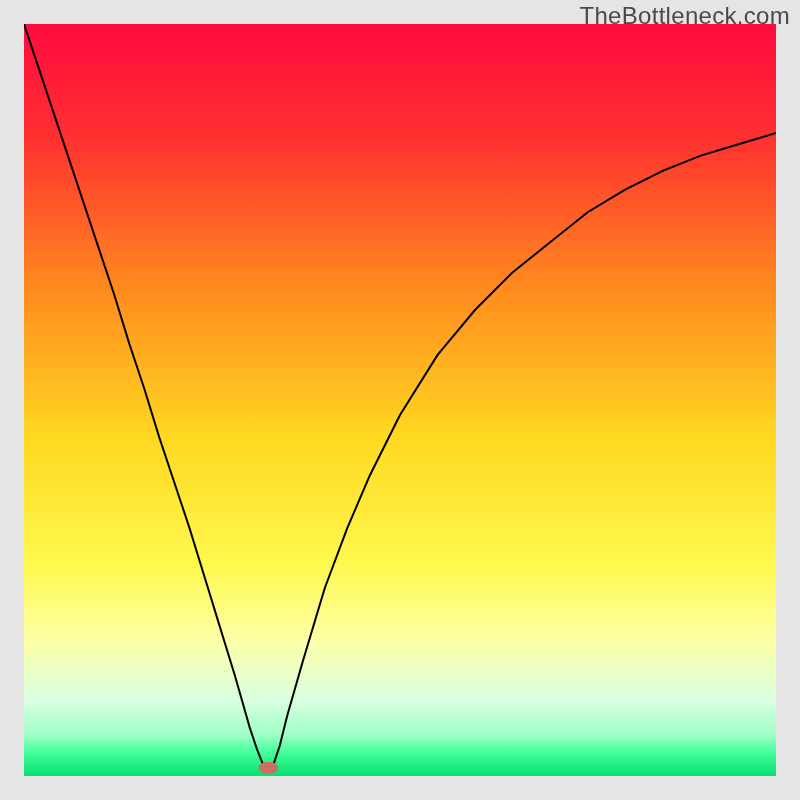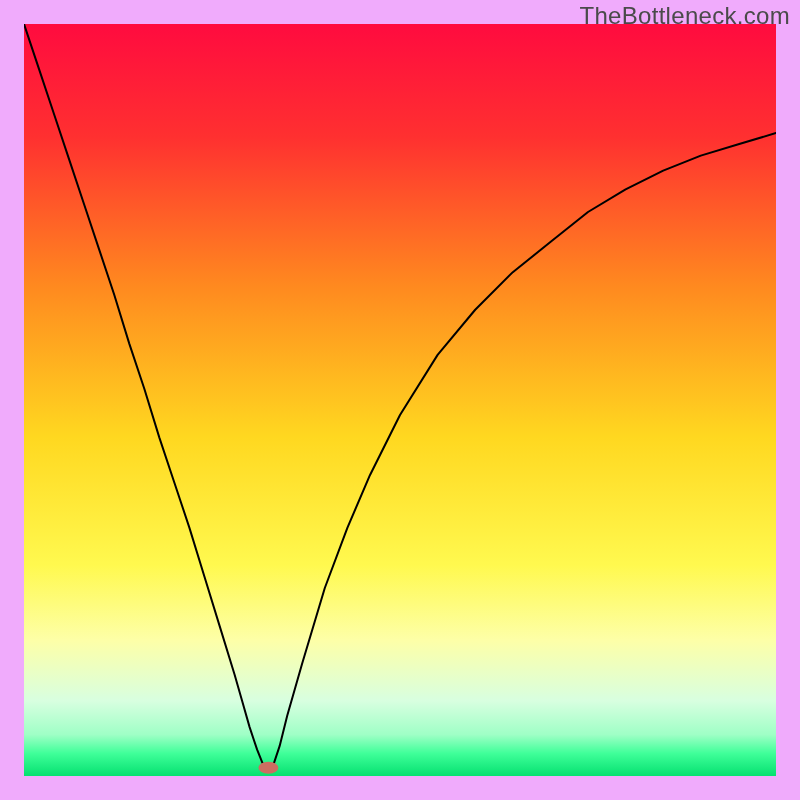--- a/index.html
+++ b/index.html
@@ -7,21 +7,21 @@
     padding: 0;
     width: 800px;
     height: 800px;
     overflow: hidden;
     background: #000;
     font-family: Arial, Helvetica, sans-serif;
   }
   .frame {
     position: absolute;
     inset: 0;
-    background: #f0abfc;
+    background: #e5e5e5;
   }
   .plot {
     position: absolute;
     left: 24px;
     top: 24px;
     width: 752px;
     height: 752px;
   }
   .watermark {
     position: absolute;

